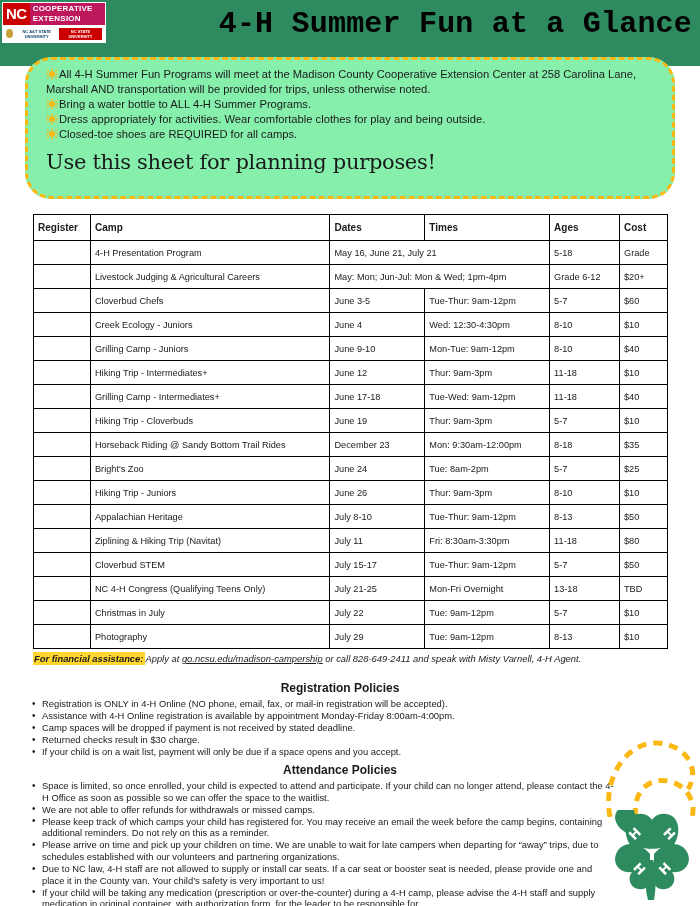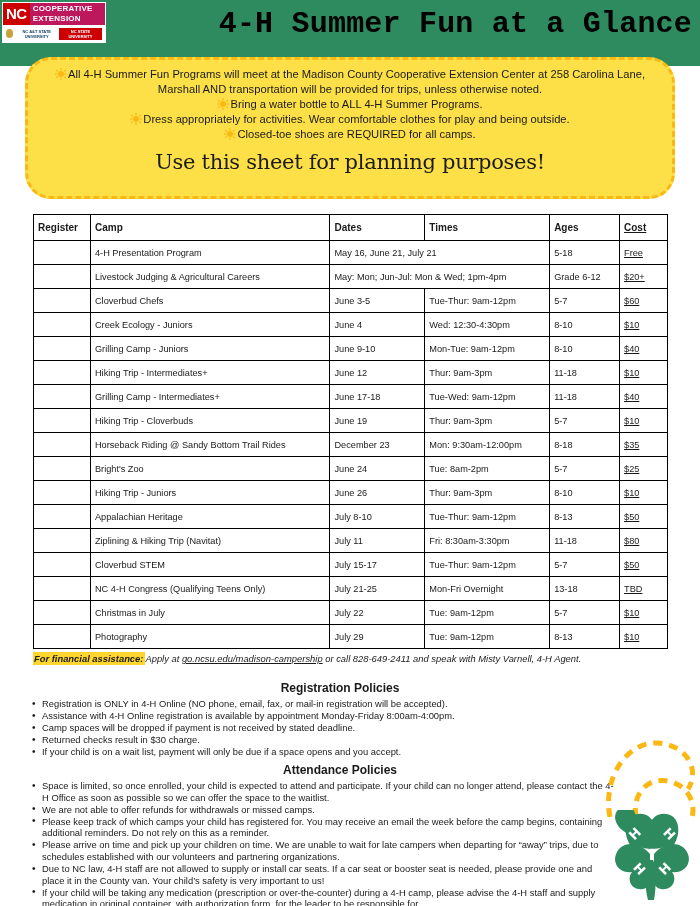--- a/index.html
+++ b/index.html
@@ -88,25 +88,25 @@
     line-height: 44px;
     letter-spacing: 0.2px;
     font-family: Liberation Mono, monospace;
   }
 
   
   .info-box {
     position: absolute;
     left: 25px; top: 57px;
     width: 650px; height: 142px;
-    background: #fde047;
+    background: #86efac;
     border: 3px dashed #fbb813;
     border-radius: 26px;
     padding: 7px 18px 4px 18px;
-    text-align: center;
+    text-align: left;
   }
   .info-line {
     font-size: 11.2px;
     line-height: 15px;
     color: #1a1a1a;
     font-family: "Liberation Sans", sans-serif;
   }
   .info-line .sun {
     display: inline-block;
     position: relative;
@@ -144,21 +144,21 @@
   .schedule th {
     font-weight: bold;
     font-size: 10px;
     height: 26px;
   }
   .col-register { width: 57px; }
   .col-camp     { width: 240px; }
   .col-dates    { width: 95px; }
   .col-times    { width: 125px; }
   .col-ages     { width: 70px; }
-  .col-cost     { width: 48px; text-decoration: underline; }
+  .col-cost     { width: 48px; }
 
   
   .fin-line {
     position: absolute;
     left: 33px; top: 652px;
     width: 640px;
     font-size: 9.4px;
     font-style: italic;
     line-height: 14px;
     white-space: nowrap;
@@ -313,21 +313,21 @@
       <th class="col-ages">Ages</th>
       <th class="col-cost">Cost</th>
     </tr>
   </thead>
   <tbody id="schedule-body">
       <tr>
         <td class="col-register"></td>
         <td class="col-camp">4-H Presentation Program</td>
         <td class="col-dates" colspan="2">May 16, June 21, July 21</td>
         <td class="col-ages">5-18</td>
-        <td class="col-cost">Free</td>
+        <td class="col-cost">Grade</td>
       </tr>
       <tr>
         <td class="col-register"></td>
         <td class="col-camp">Livestock Judging &amp; Agricultural Careers</td>
         <td class="col-dates" colspan="2">May: Mon; Jun-Jul: Mon &amp; Wed; 1pm-4pm</td>
         <td class="col-ages">Grade 6-12</td>
         <td class="col-cost">$20+</td>
       </tr>
       <tr>
         <td class="col-register"></td>

